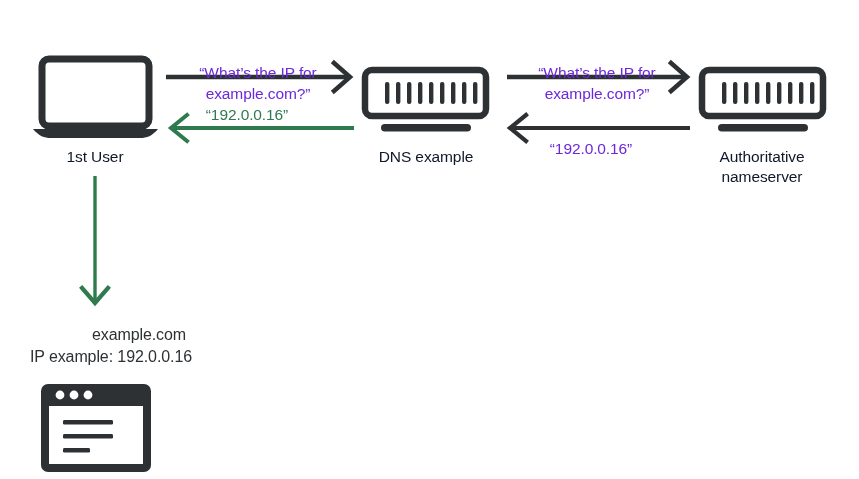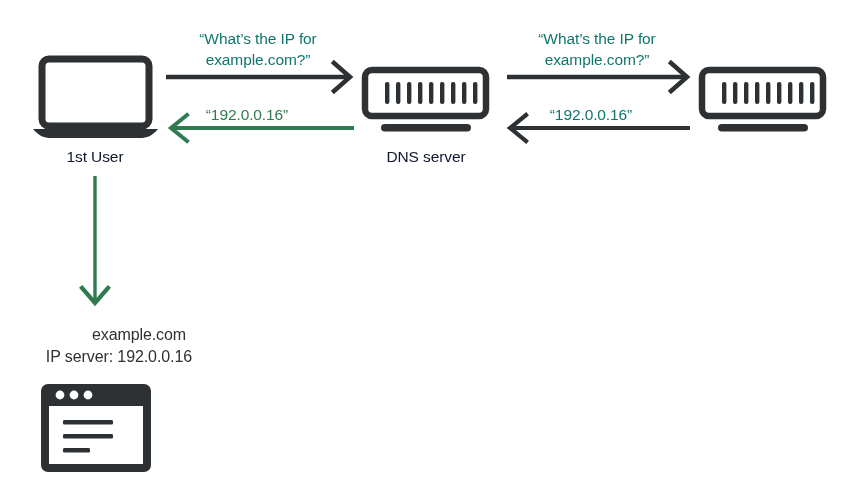--- a/index.html
+++ b/index.html
@@ -33,21 +33,21 @@
   }
   .msg-label {
     position: absolute;
     text-align: center;
     font-size: 15.5px;
     font-weight: 400;
     line-height: 21px;
     letter-spacing: -0.1px;
     white-space: pre-line;
   }
-  .msg-dark { color: #0f766e; }
+  .msg-dark { color: #6d28d9; margin-top: 34px; }
   .msg-green { color: #2f7a4e; }
 
   .dest-label {
     position: absolute;
     text-align: right;
     color: #2d3133;
     font-size: 16px;
     line-height: 22px;
     letter-spacing: -0.1px;
     white-space: pre-line;
@@ -143,30 +143,32 @@
       <g fill="#2d3133">
         <rect x="63" y="420" width="50" height="4.6" rx="1.4"></rect>
         <rect x="63" y="434" width="50" height="4.6" rx="1.4"></rect>
         <rect x="63" y="448" width="27" height="4.6" rx="1.4"></rect>
       </g>
     </g>
   </svg>
 
   <div class="node-label" style="left:25px; top:147px; width:140px;">1st User</div>
 
-  <div class="node-label" style="left:356px; top:147px; width:140px;">DNS server</div>
+  <div class="node-label" style="left:356px; top:147px; width:140px;">DNS example</div>
 
+  <div class="node-label" style="left:682px; top:147px; width:160px;">Authoritative
+nameserver</div>
 
   <div class="msg-label msg-dark" style="left:158px; top:28px; width:200px;">“What’s the IP for
 example.com?”</div>
 
   <div class="msg-label msg-green" style="left:152px; top:104px; width:190px;">“192.0.0.16”</div>
 
   <div class="msg-label msg-dark" style="left:497px; top:28px; width:200px;">“What’s the IP for
 example.com?”</div>
 
   <div class="msg-label msg-dark" style="left:496px; top:104px; width:190px;">“192.0.0.16”</div>
 
   <div class="dest-label" style="left:6px; top:324px; width:180px;">example.com</div>
 
-  <div class="dest-label" style="left:0px; top:346px; width:192px;">IP server: 192.0.0.16</div>
+  <div class="dest-label" style="left:0px; top:346px; width:192px;">IP example: 192.0.0.16</div>
 
 </div>
 
 </body></html>

